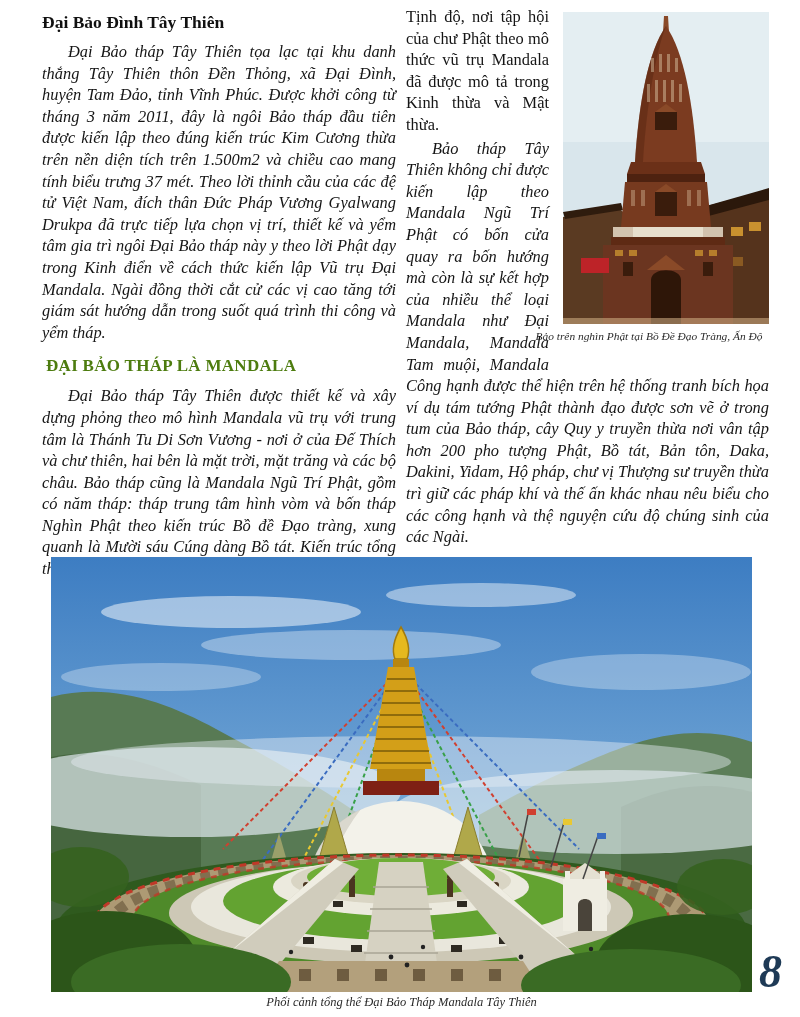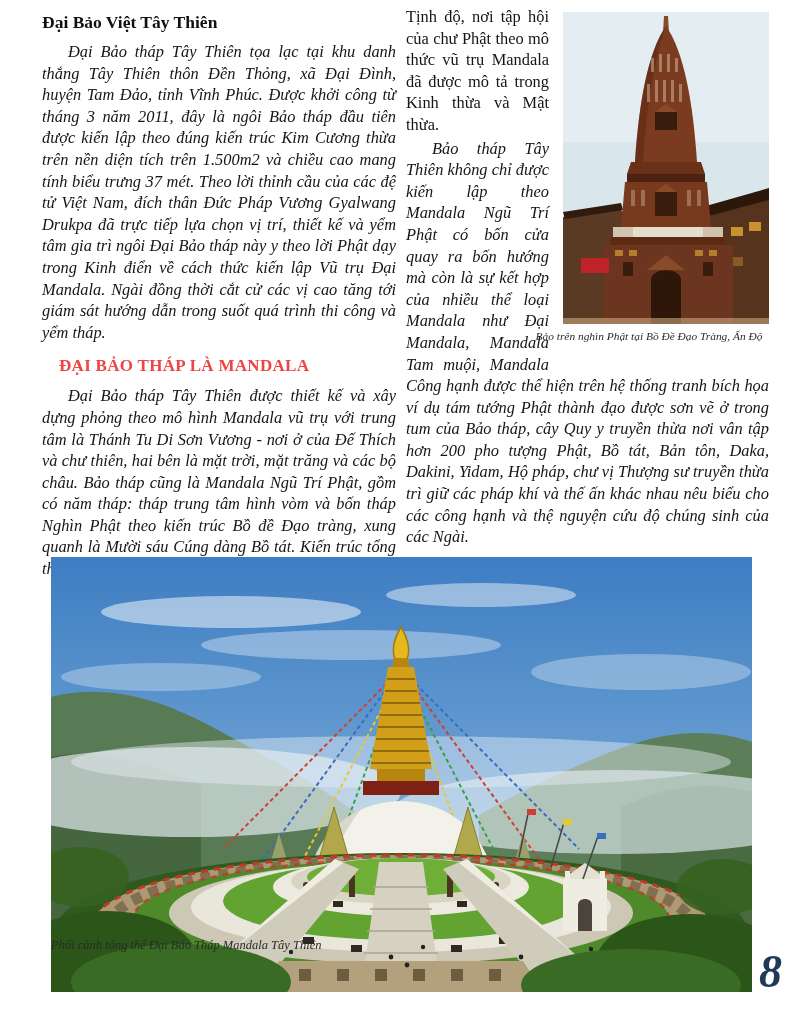--- a/index.html
+++ b/index.html
@@ -5,29 +5,29 @@
   html,body{margin:0;padding:0;background:#ffffff;}
   .page{
     position:relative;width:800px;height:1017px;background:#ffffff;
     font-family:"Liberation Serif",serif;color:#151515;overflow:hidden;
   }
   .col-left{position:absolute;left:42px;top:12px;width:354px;}
   .col-right{position:absolute;left:406px;top:6px;width:363px;}
   .body{font-size:16.4px;line-height:21.6px;text-align:justify;margin:0 0 2px 0;}
   .indent{text-indent:26px;font-style:italic;}
   h1.title{font-size:17.5px;font-weight:bold;margin:0 0 8px 0;color:#111;}
-  h2.section{font-size:17px;font-weight:bold;color:#ef4444;margin:13px 0 9px 17px;letter-spacing:.3px;}
+  h2.section{font-size:17px;font-weight:bold;color:#4d7c0f;margin:13px 0 9px 4px;letter-spacing:.3px;}
   figure{margin:0;padding:0;}
   .tower-fig{float:right;width:212px;margin:6px 0 30px 8px;}
   .tower-fig svg{display:block;margin-left:auto;}
   .cap{font-style:italic;font-size:11.4px;color:#2a2a2a;line-height:14px;}
   .tower-cap{display:block;width:240px;margin:5px 0 0 -28px;text-align:center;white-space:nowrap;}
   .stupa-fig{position:absolute;left:51px;top:557px;width:701px;height:435px;}
   .stupa-fig svg{display:block;}
-  .stupa-cap{position:absolute;left:51px;top:938px;width:701px;text-align:left;font-size:12.5px;}
+  .stupa-cap{position:absolute;left:51px;top:995px;width:701px;text-align:center;font-size:12.5px;}
   .page-number{
     position:absolute;right:18px;top:948px;font-size:46px;font-weight:bold;font-style:italic;
     color:#1e3a56;line-height:48px;
   }
 </style>
 </head>
 <body>
 
 <div class="page">
 
@@ -88,21 +88,21 @@
         <rect x="18" y="246" width="28" height="15" fill="#bd2328"></rect>
         <rect x="0" y="306" width="206" height="6" fill="#caa87e" opacity="0.6"></rect>
       </svg>
       <figcaption class="cap tower-cap">Bảo trên nghìn Phật tại Bồ Đề Đạo Tràng, Ấn Độ</figcaption>
     </figure>
     <p class="body">Tịnh độ, nơi tập hội của chư Phật theo mô thức vũ trụ Mandala đã được mô tả trong Kinh thừa và Mật thừa.</p>
     <p class="body indent">Bảo tháp Tây Thiên không chỉ được kiến lập theo Mandala Ngũ Trí Phật có bốn cửa quay ra bốn hướng mà còn là sự kết hợp của nhiều thể loại Mandala như Đại Mandala, Mandala Tam muội, Mandala Công hạnh được thể hiện trên hệ thống tranh bích họa ví dụ tám tướng Phật thành đạo được sơn vẽ ở trong tum của Bảo tháp, cây Quy y truyền thừa nơi vân tập hơn 200 pho tượng Phật, Bồ tát, Bản tôn, Daka, Dakini, Yidam, Hộ pháp, chư vị Thượng sư truyền thừa trì giữ các pháp khí và thế ấn khác nhau nêu biểu cho các công hạnh và thệ nguyện cứu độ chúng sinh của các Ngài.</p>
   </div>
 
   <div class="col-left">
-    <h1 class="title">Đại Bảo Việt Tây Thiên</h1>
+    <h1 class="title">Đại Bảo Đình Tây Thiên</h1>
     <p class="body indent">Đại Bảo tháp Tây Thiên tọa lạc tại khu danh thắng Tây Thiên thôn Đền Thỏng, xã Đại Đình, huyện Tam Đảo, tỉnh Vĩnh Phúc. Được khởi công từ tháng 3 năm 2011, đây là ngôi Bảo tháp đầu tiên được kiến lập theo đúng kiến trúc Kim Cương thừa trên nền diện tích trên 1.500m2 và chiều cao mang tính biểu trưng 37 mét. Theo lời thỉnh cầu của các đệ tử Việt Nam, đích thân Đức Pháp Vương Gyalwang Drukpa đã trực tiếp lựa chọn vị trí, thiết kế và yểm tâm gia trì ngôi Đại Bảo tháp này y theo lời Phật dạy trong Kinh điển về cách thức kiến lập Vũ trụ Đại Mandala. Ngài đồng thời cắt cử các vị cao tăng tới giám sát hướng dẫn trong suốt quá trình thi công và yểm tháp.</p>
     <h2 class="section">ĐẠI BẢO THÁP LÀ MANDALA</h2>
     <p class="body indent">Đại Bảo tháp Tây Thiên được thiết kế và xây dựng phỏng theo mô hình Mandala vũ trụ với trung tâm là Thánh Tu Di Sơn Vương - nơi ở của Đế Thích và chư thiên, hai bên là mặt trời, mặt trăng và các bộ châu. Bảo tháp cũng là Mandala Ngũ Trí Phật, gồm có năm tháp: tháp trung tâm hình vòm và bốn tháp Nghìn Phật theo kiến trúc Bồ đề Đạo tràng, xung quanh là Mười sáu Cúng dàng Bồ tát. Kiến trúc tổng thể của Bảo tháp Mandala nêu biểu cho cảnh giới</p>
   </div>
 
   <figure class="stupa-fig">
     <svg viewBox="0 0 701 435" width="701" height="435" role="img">
       <defs>
         <linearGradient id="sky" x1="0" y1="0" x2="0" y2="1">
           <stop offset="0" stop-color="#3d7dc2"></stop>

